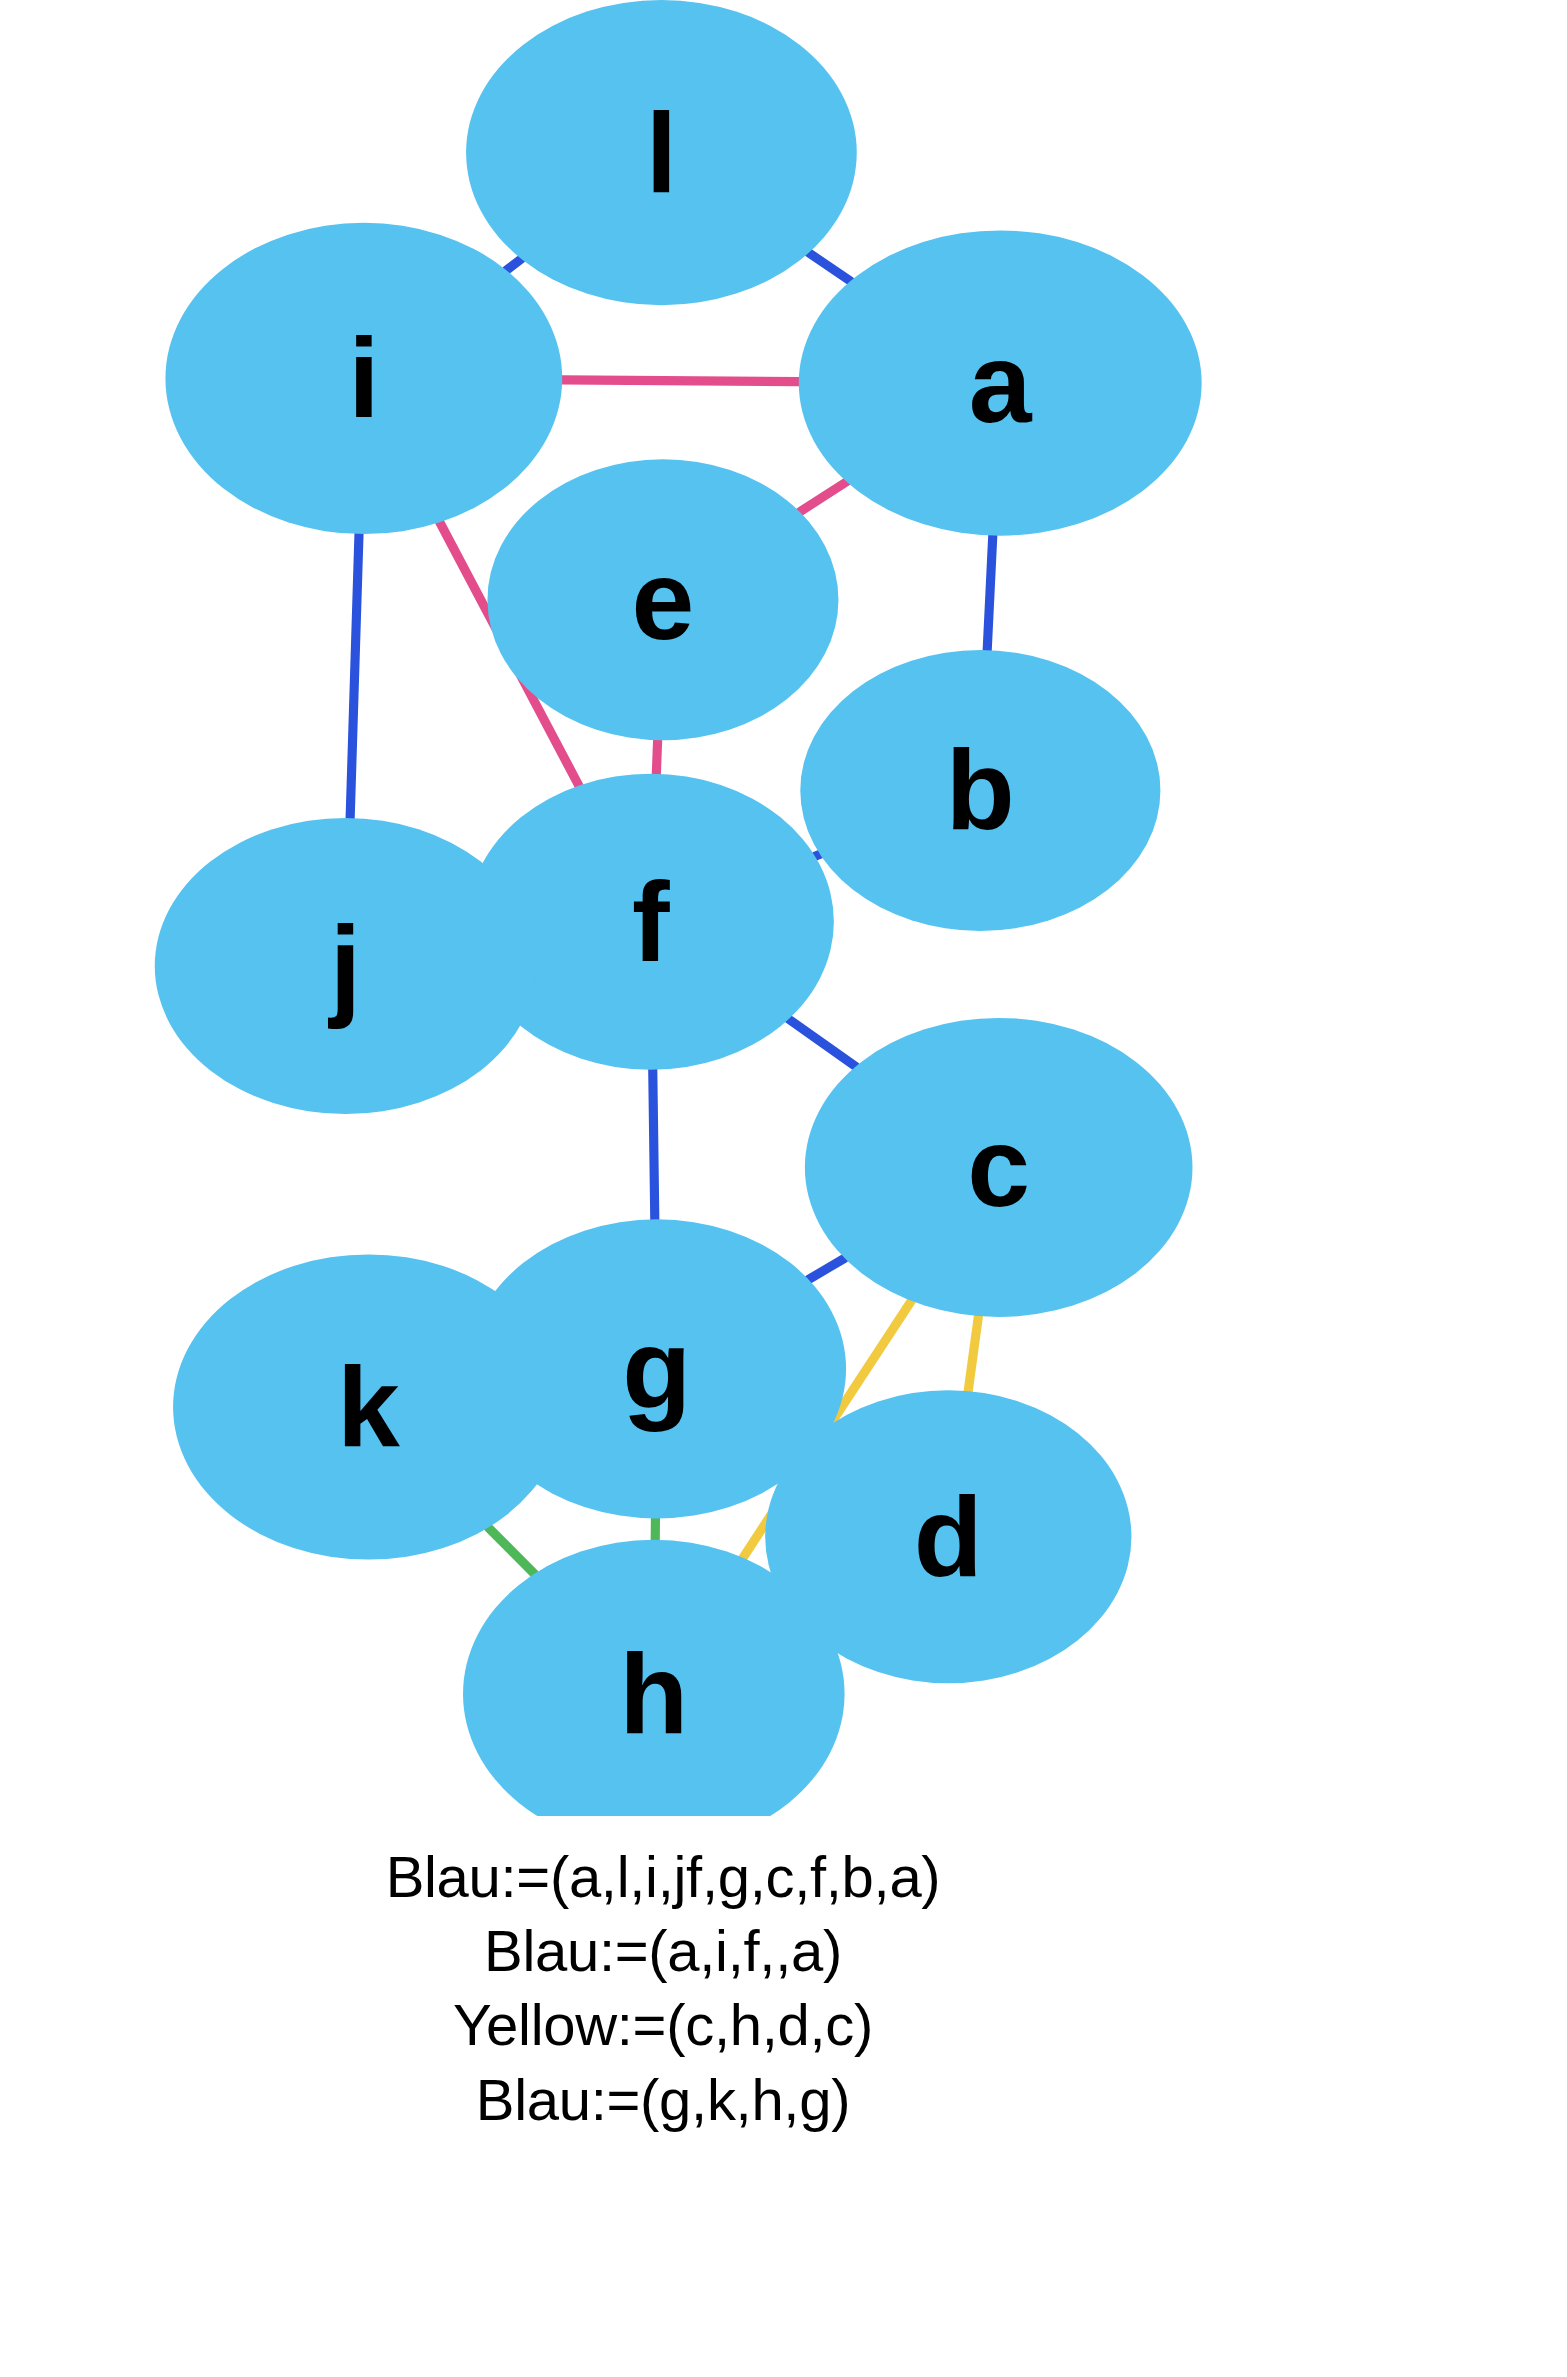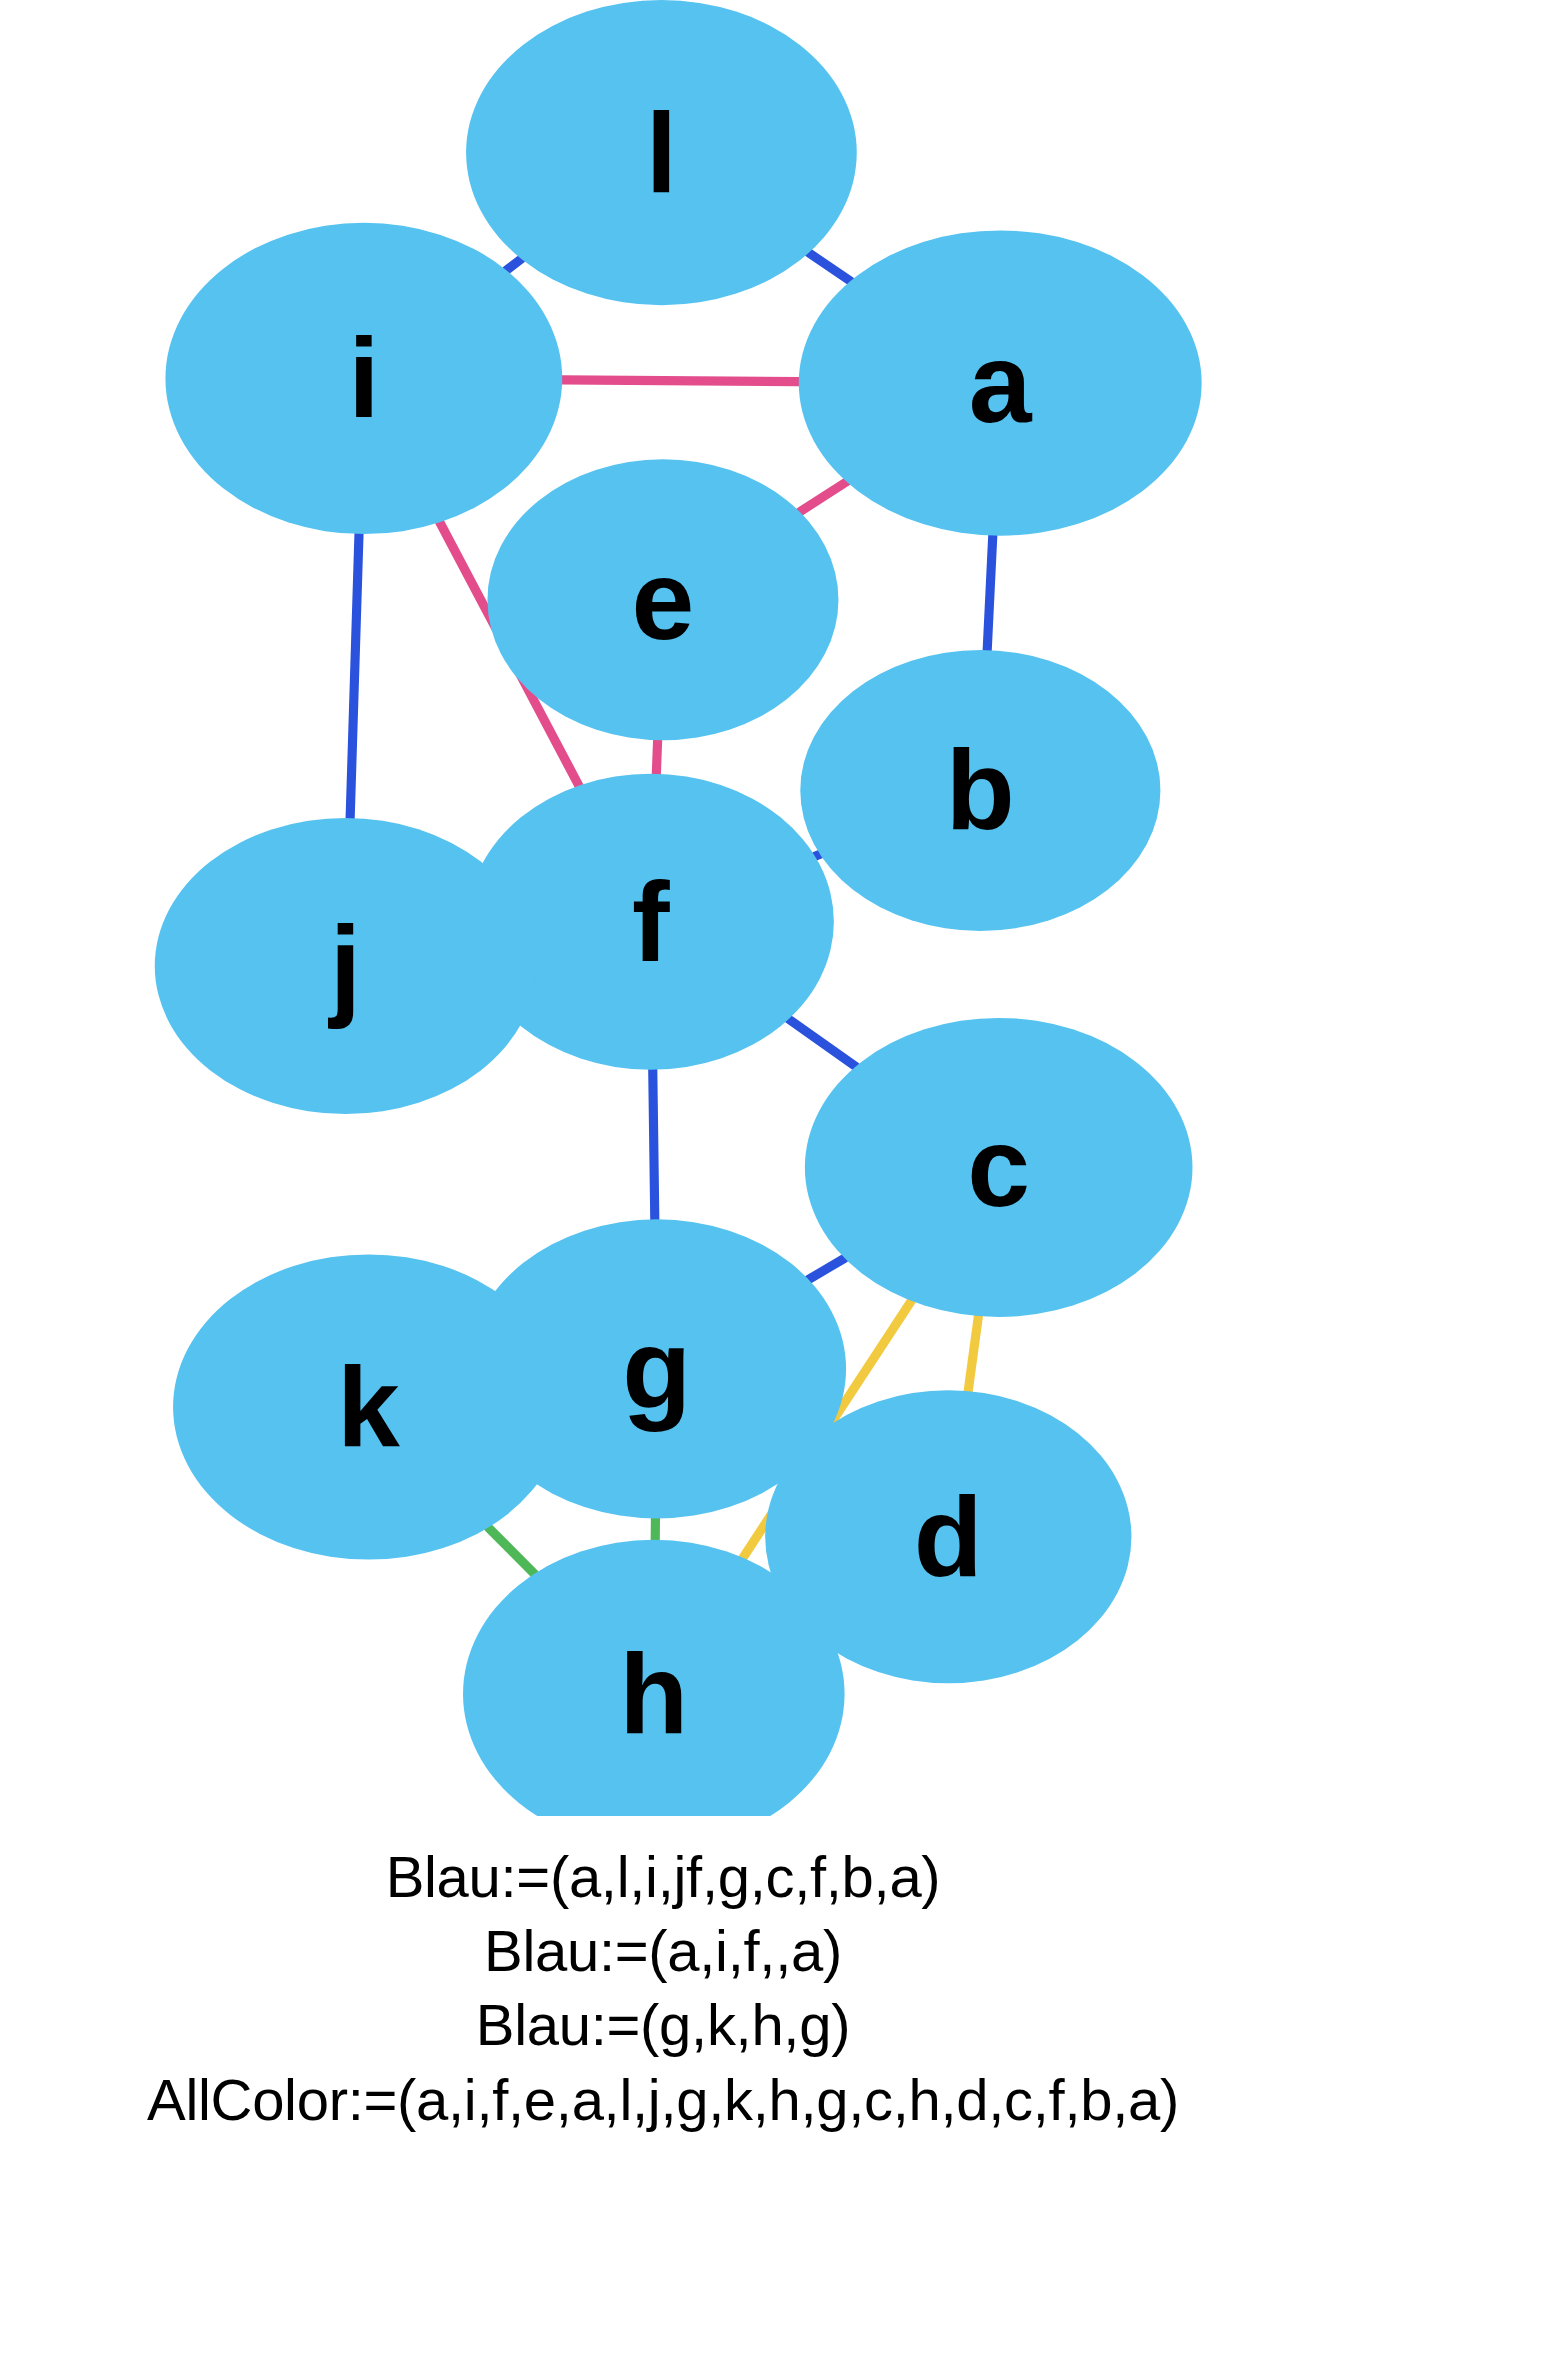--- a/index.html
+++ b/index.html
@@ -134,18 +134,18 @@
             <ellipse cx="427" cy="1110" rx="125" ry="101" fill="#55c2f0"></ellipse>
             <text class="node-label" x="427" y="1110" fill="#000000">h</text>
           </g>
         </g>
     </svg>
   </div>
 
   <div id="legend">
     <div class="legend-line">Blau:=(a,l,i,jf,g,c,f,b,a)</div>
     <div class="legend-line">Blau:=(a,i,f,,a)</div>
+    <div class="legend-line">Yellow:=(c,h,d,c)</div>
     <div class="legend-line">Blau:=(g,k,h,g)</div>
-    <div class="legend-line">AllColor:=(a,i,f,e,a,l,j,g,k,h,g,c,h,d,c,f,b,a)</div>
   </div>
 
 </div>
 
 
 </body></html>

